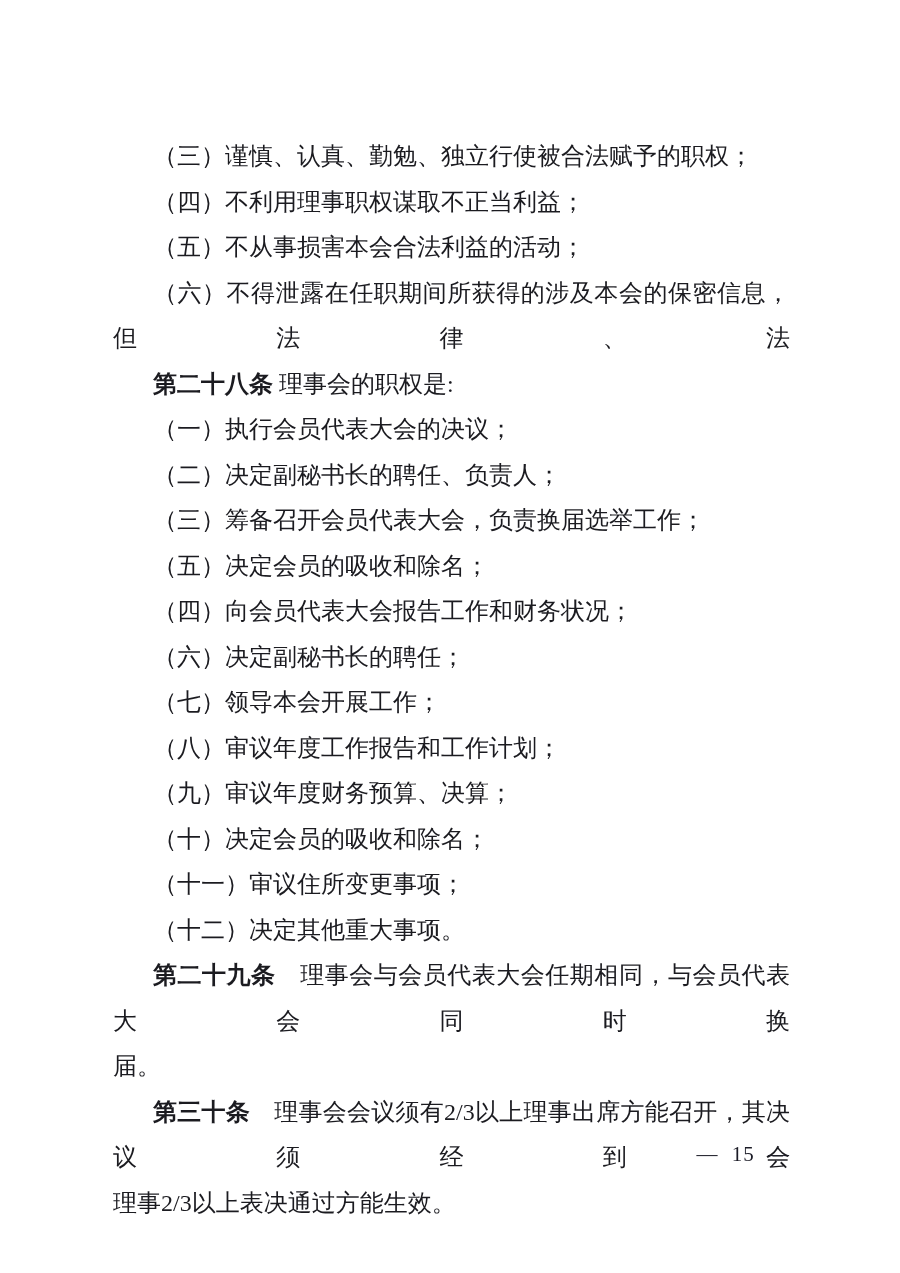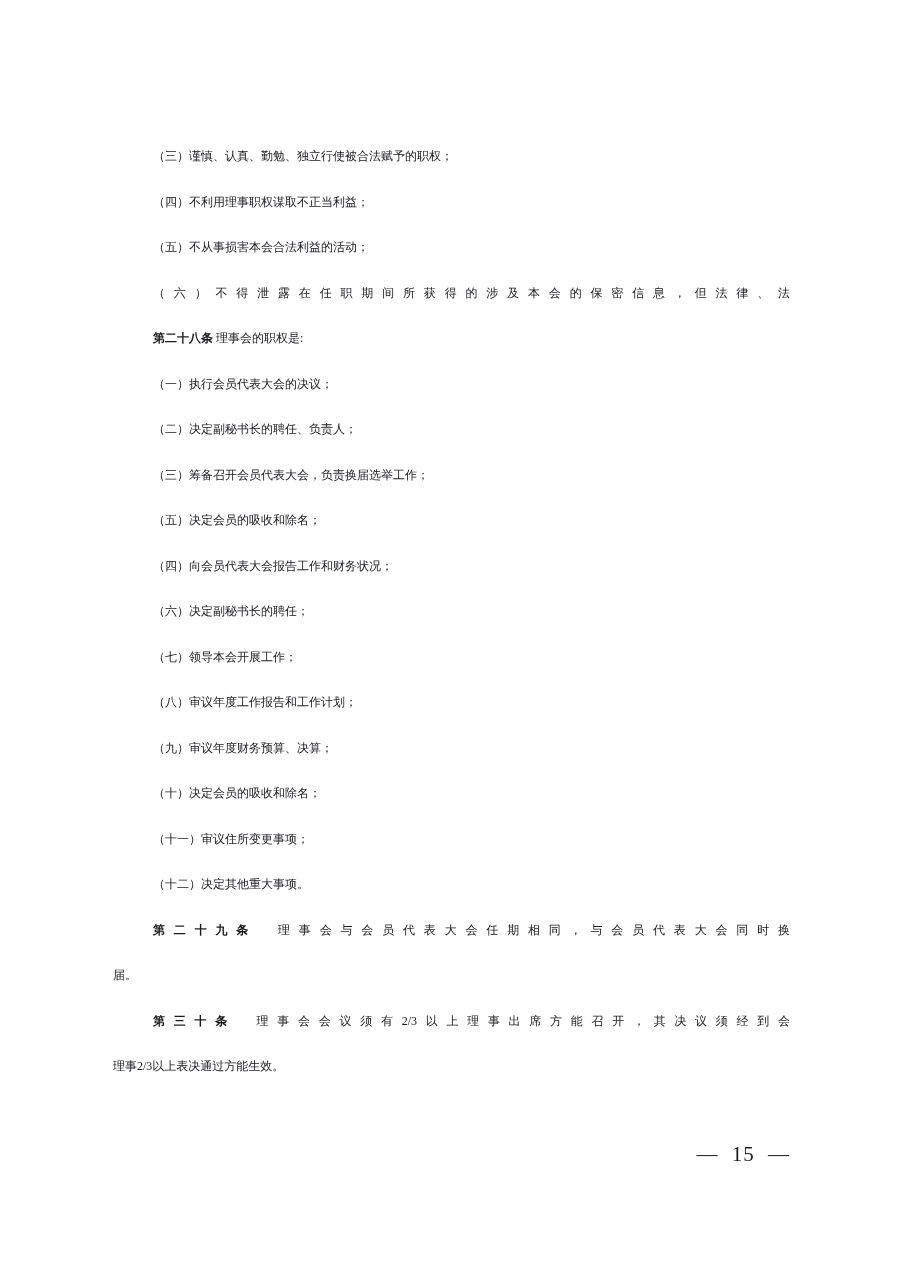--- a/index.html
+++ b/index.html
@@ -14,21 +14,21 @@
     background: #ffffff;
     font-family: "Liberation Serif", "DejaVu Serif", serif;
     color: #1b1b20;
     overflow: hidden;
   }
   .content {
     position: absolute;
     left: 113px;
     top: 134px;
     width: 677px;
-    font-size: 12px;
+    font-size: 24px;
     line-height: 45.5px;
     text-align: left;
   }
   .content p {
     margin: 0;
     padding: 0;
     white-space: normal;
   }
   .ind { text-indent: 40px; }
   .fill {

